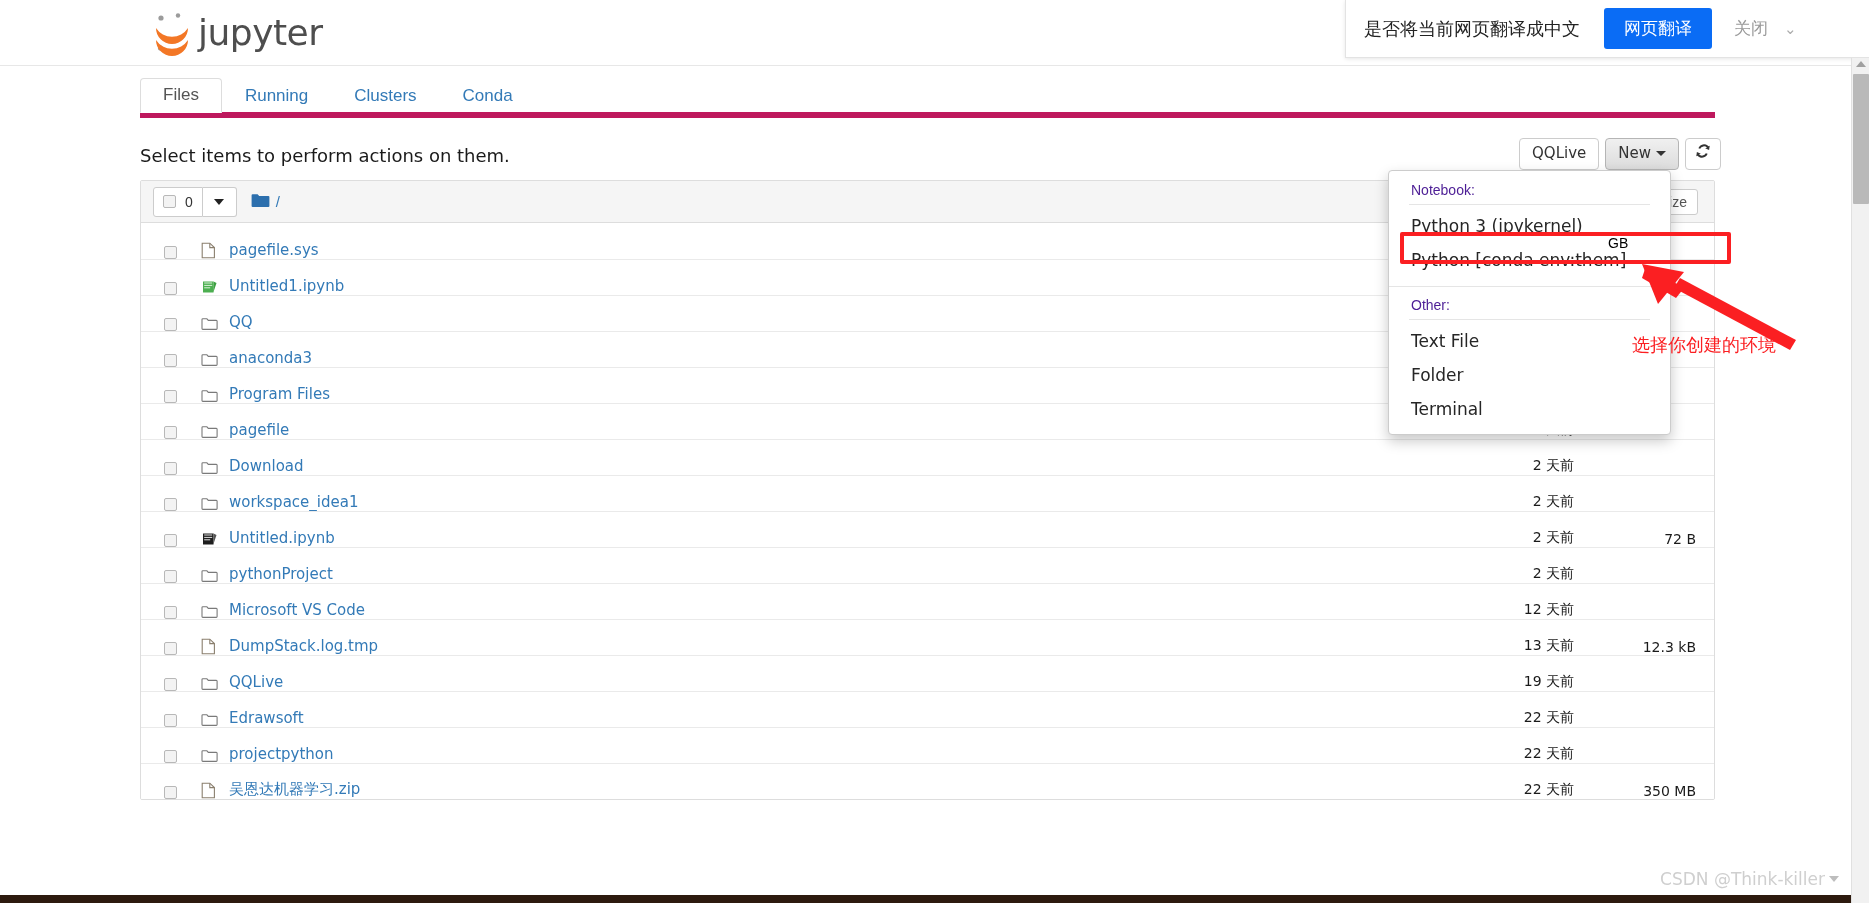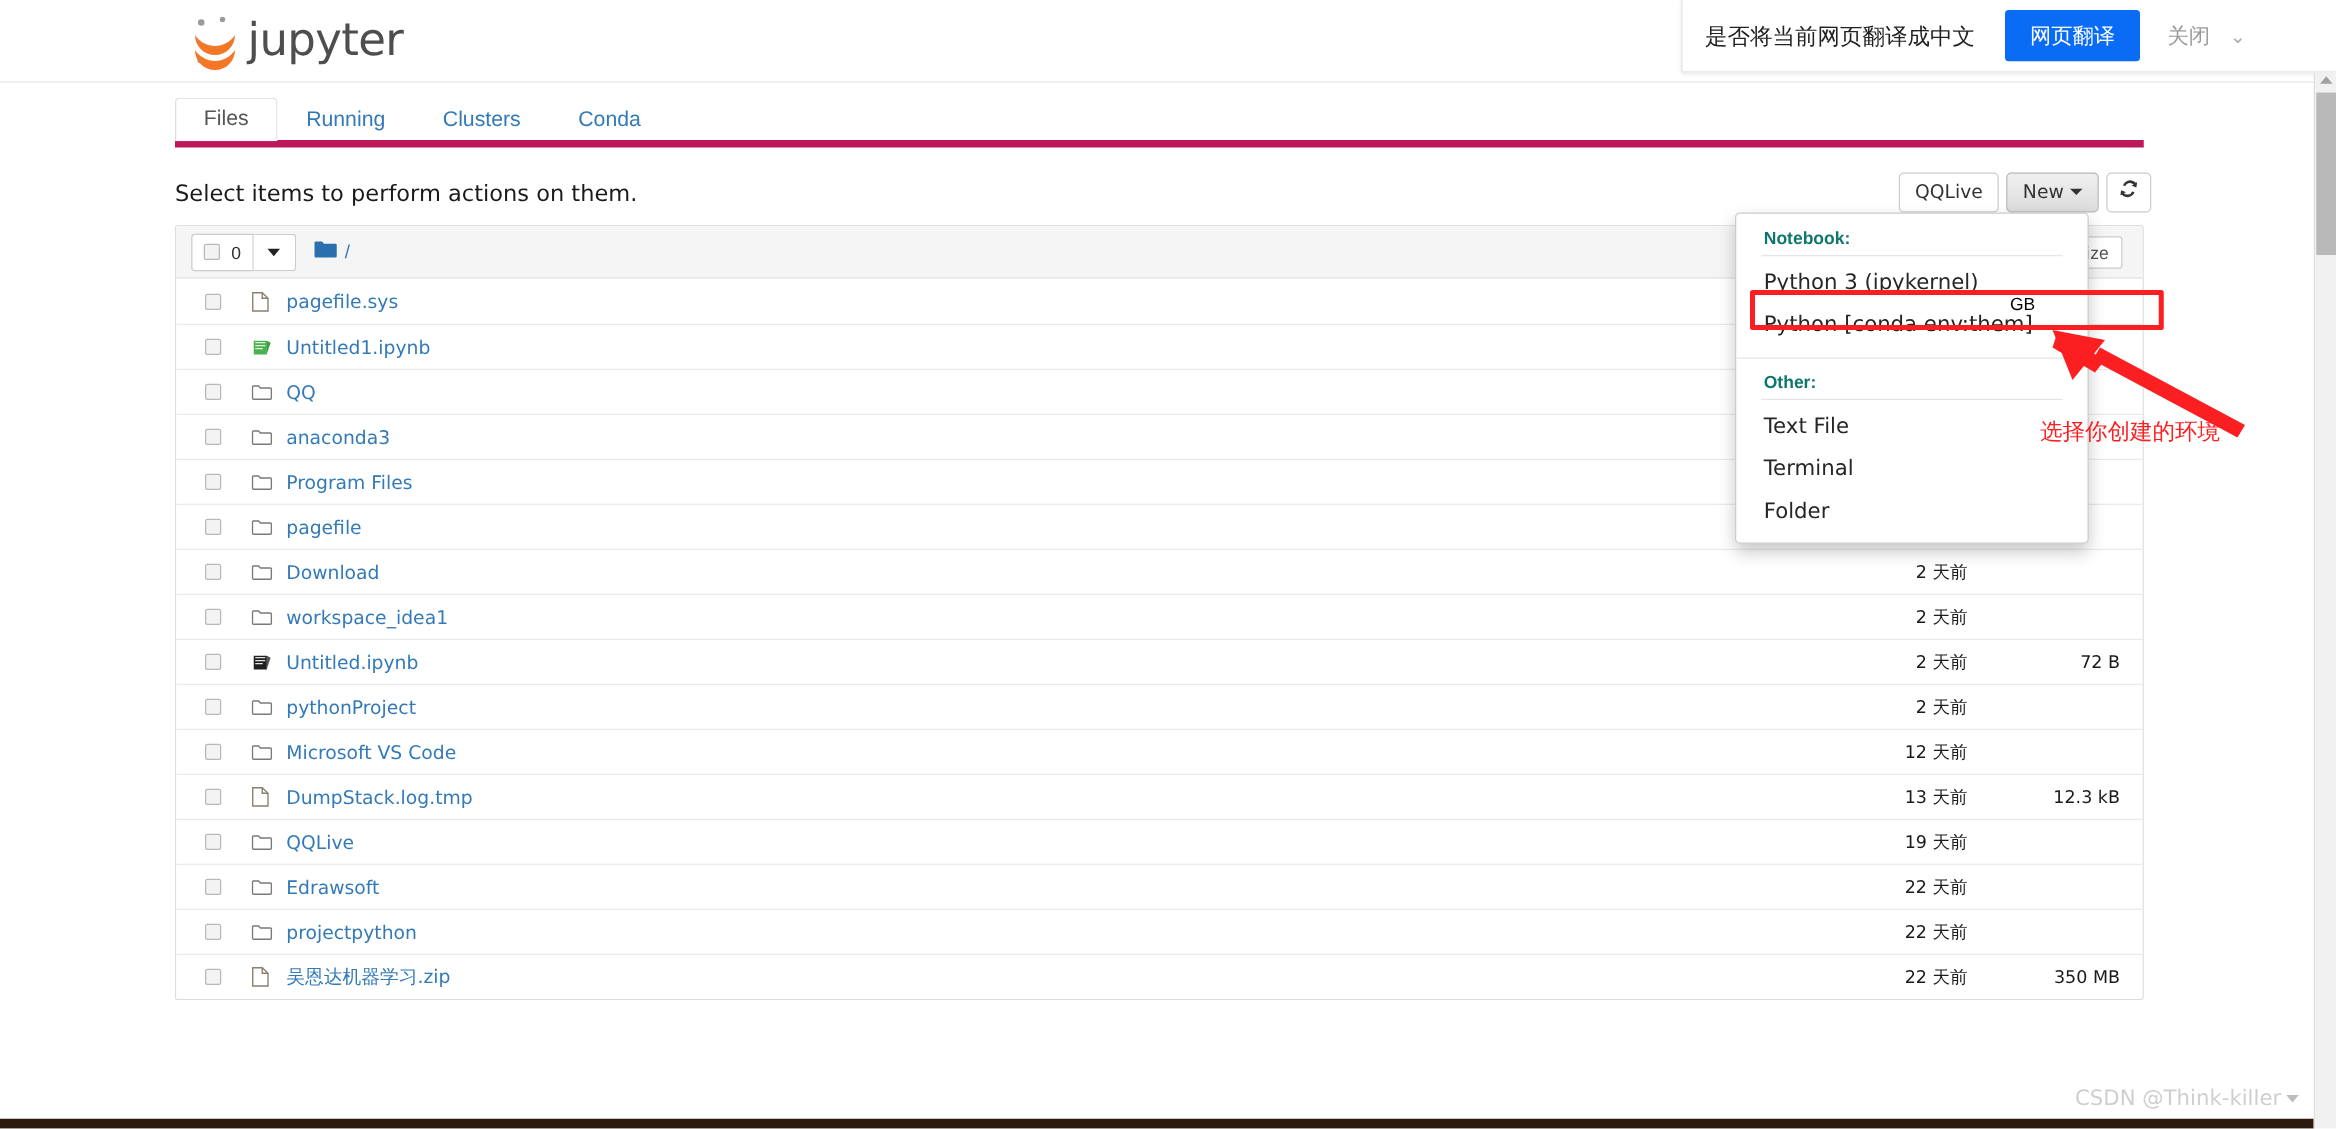--- a/index.html
+++ b/index.html
@@ -247,21 +247,21 @@
     border: 1px solid #ccc;
     background: #fff;
     border-radius: 3px;
     padding: 4px 10px;
     cursor: pointer;
   }
 
   .row {
     height: 36px;
     display: flex;
-    align-items: center;
+    align-items: flex-end;
     border-top: 1px solid #eaeaea;
     position: relative;
     background: #fff;
   }
   .row:first-of-type { border-top: none; }
   .row .rcbx { margin-left: 23px; }
   .row .icon { margin-left: 24px; display: flex; align-items: center; width: 18px; }
   .row .fname {
     margin-left: 10px;
     font-size: 15px;
@@ -297,23 +297,22 @@
     width: 283px;
     background: #fff;
     border: 1px solid #ccc;
     border-radius: 4px;
     box-shadow: 0 6px 14px rgba(0,0,0,0.22);
     padding: 6px 0 8px 0;
     z-index: 40;
   }
   .menu-label {
     font-size: 14px;
-    color: #0f766e;
+    color: #4c1d95;
     padding: 5px 22px 6px 22px;
-    font-weight: bold;
   }
   .menu-sep {
     height: 1px;
     background: #e5e5e5;
     margin: 0 20px 4px 20px;
   }
   .menu-divider {
     height: 1px;
     background: #e5e5e5;
     margin: 9px 0 5px 0;
@@ -675,22 +674,22 @@
 
   <div class="new-menu">
     <div class="menu-label">Notebook:</div>
     <div class="menu-sep"></div>
     <div class="menu-item">Python 3 (ipykernel)</div>
     <div class="menu-item">Python [conda env:them]</div>
     <div class="menu-divider"></div>
     <div class="menu-label">Other:</div>
     <div class="menu-sep"></div>
     <div class="menu-item">Text File</div>
+    <div class="menu-item">Folder</div>
     <div class="menu-item">Terminal</div>
-    <div class="menu-item">Folder</div>
   </div>
 
   <div class="red-box"></div>
   <div class="red-arrow">
     <svg width="160" height="90" viewBox="0 0 160 90">
       <g fill="#fb1f22">
         <path d="M6 4 L44 26 L36 36 L2 16 Z"></path>
         <path d="M2 2 L44 10 L18 42 Z"></path>
         <path d="M34 26 L150 88 L156 78 L40 16 Z"></path>
       </g>

